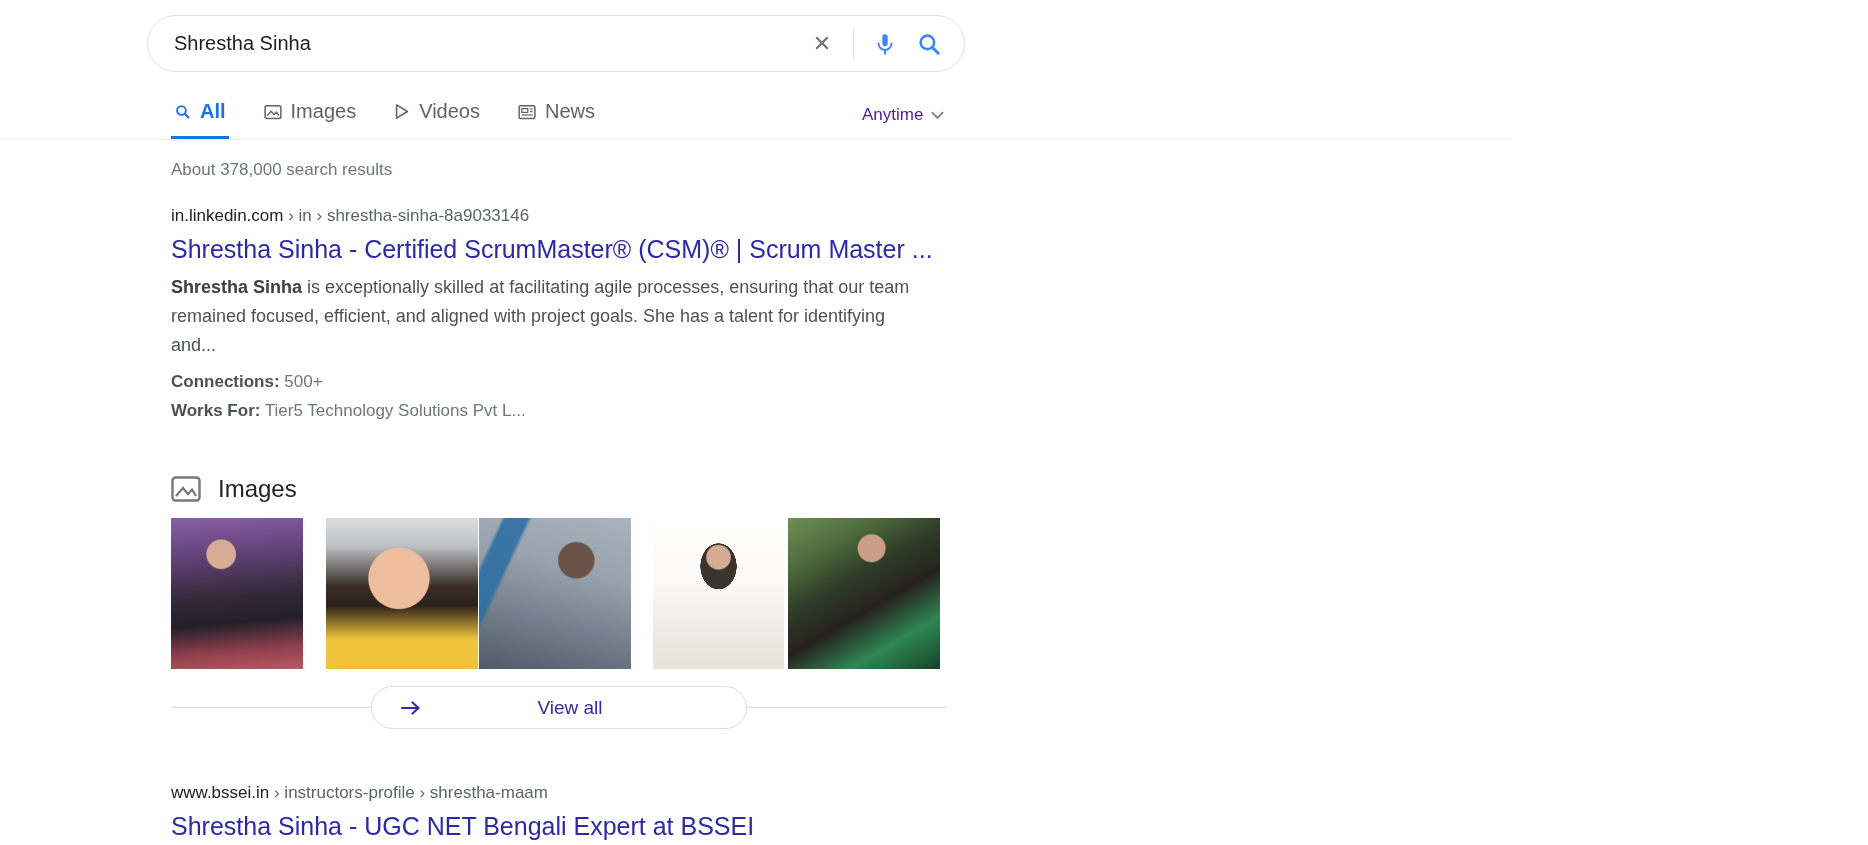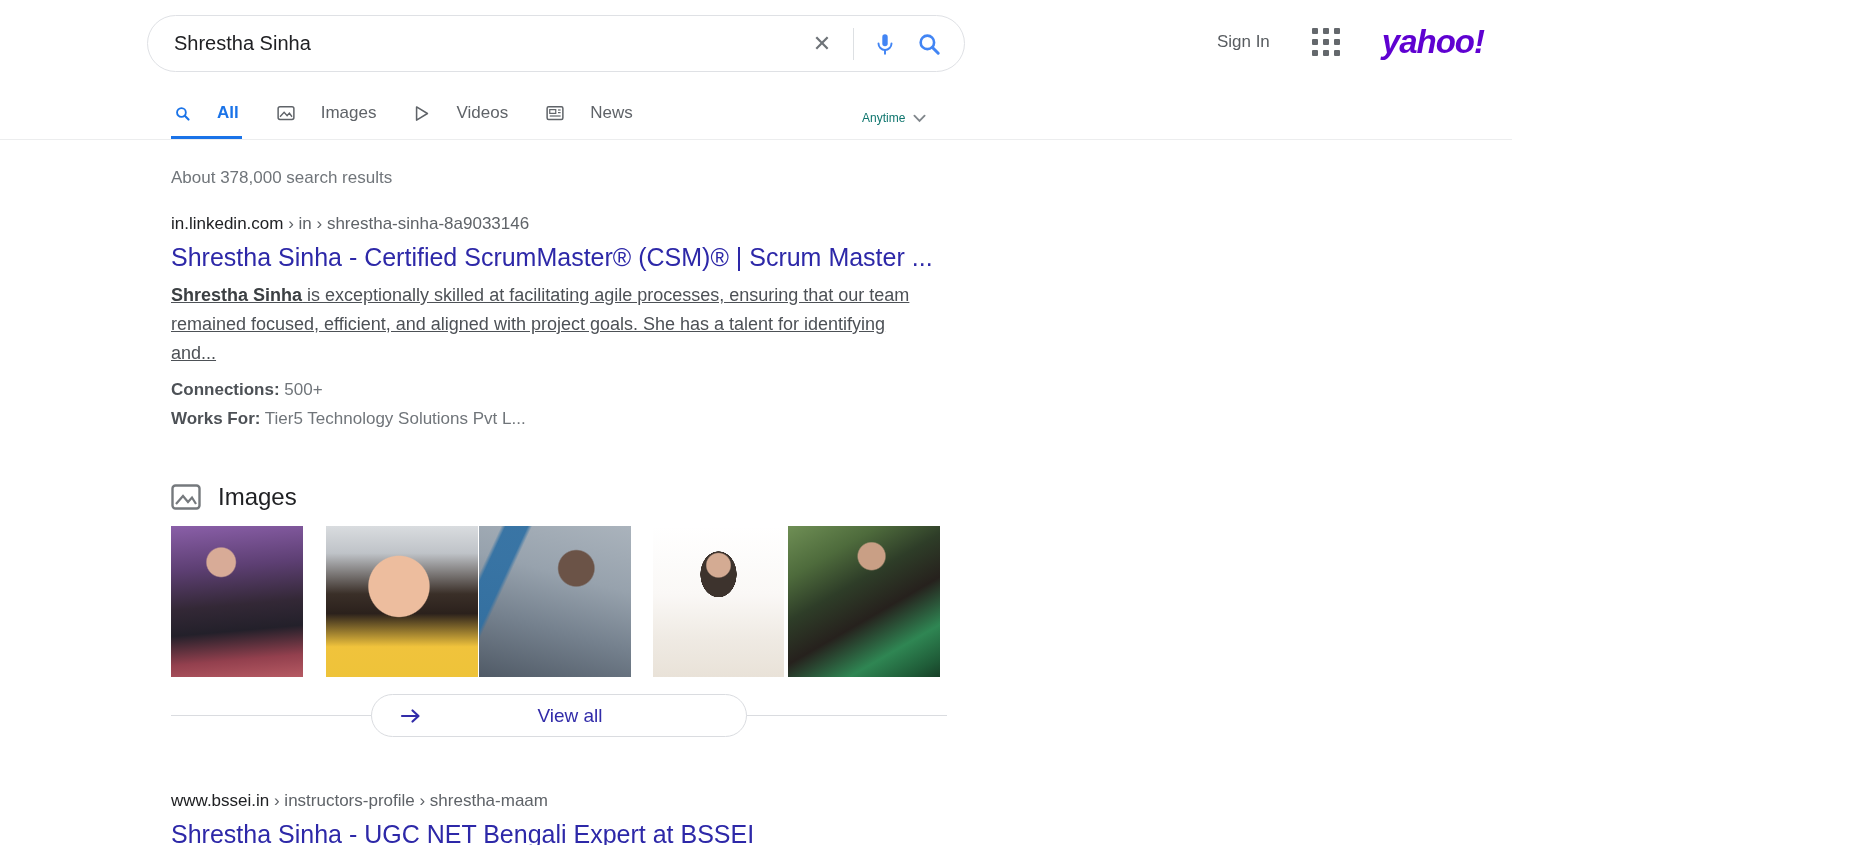--- a/index.html
+++ b/index.html
@@ -24,37 +24,37 @@
 
   .top-right { position:absolute; right:28px; top:22px; height:40px;
                display:flex; align-items:center; gap:42px; }
   .sign-in { font-size:17px; color:#585c60; cursor:pointer; }
   .grid-icon { display:grid; grid-template-columns:repeat(3,6px); grid-gap:5px; cursor:pointer; }
   .grid-icon span { width:6px; height:6px; background:#64686c; border-radius:1px; }
   .yahoo-logo { font-size:33px; font-weight:bold; font-style:italic; color:#5f01d1;
                 letter-spacing:-1px; cursor:pointer; }
 
   .tabs { position:absolute; left:171px; bottom:0; display:flex; gap:32px; }
-  .tab { display:flex; align-items:center; gap:26px; padding:0 3px 13px 3px;
-         border-bottom:3px solid transparent; font-size:17px; color:#5f6368; cursor:pointer; }
+  .tab { display:flex; align-items:center; gap:9px; padding:0 3px 13px 3px;
+         border-bottom:3px solid transparent; font-size:20px; color:#5f6368; cursor:pointer; }
   .tab.active { color:#1a73e8; border-bottom-color:#1a73e8; font-weight:bold; }
   .time-filter { position:absolute; left:862px; bottom:14px; display:flex;
-                 align-items:center; gap:8px; font-size:12px; color:#0f766e; cursor:pointer;margin-top:40px; }
+                 align-items:center; gap:8px; font-size:17px; color:#4c1d95; cursor:pointer;margin-top:40px; }
 
   
   .main { position:relative; padding:0 0 0 171px; width:1160px; }
-  .results-count { margin-top:28px; font-size:17px; color:#70757a; }
+  .results-count { margin-top:20px; font-size:17px; color:#70757a; }
 
   .result { margin-top:0; }
   .result-1 { margin-top:26px; }
   .breadcrumb { font-size:17px; color:#5f6368; }
   .breadcrumb .domain { color:#202124; }
   .result-title { display:inline-block; margin-top:9px; font-size:25px; font-weight:500;
                   color:#2d28a8; text-decoration:none; cursor:pointer; }
-  .snippet { margin-top:9px; font-size:18px; line-height:29px; color:#4d5156; width:760px;text-decoration:underline; }
+  .snippet { margin-top:9px; font-size:18px; line-height:29px; color:#4d5156; width:760px; }
   .snippet b { color:#3c4043; }
   .meta { margin-top:7px; font-size:17px; line-height:29px; color:#70757a; width:760px; }
   .meta-row { display:flex;justify-content:space-between; }
   .meta-item-1 { width:389px; }
   .meta b { color:#4d5156; }
 
   
   .images-section { margin-top:50px; }
   .images-header { display:flex; align-items:center; gap:17px; }
   .images-title { font-size:24px; color:#202124; }
@@ -109,35 +109,20 @@
         </button>
         <button class="icon-btn">
           <svg width="26" height="26" viewBox="0 0 24 24" fill="none">
             <circle cx="10.5" cy="10.5" r="6.2" stroke="#4285f4" stroke-width="2.4"></circle>
             <line x1="15.2" y1="15.2" x2="20.5" y2="20.5" stroke="#4285f4" stroke-width="2.8" stroke-linecap="round"></line>
           </svg>
         </button>
       </div>
     </div>
 
-    <div class="top-right">
-      <span class="sign-in">Sign In</span>
-      <div class="grid-icon">
-        <span></span>
-          <span></span>
-          <span></span>
-        <span></span>
-          <span></span>
-          <span></span>
-        <span></span>
-          <span></span>
-          <span></span>
-      </div>
-      <span class="yahoo-logo">yahoo!</span>
-    </div>
 
     <div class="tabs">
       <div class="tab active">
         <svg width="17" height="17" viewBox="0 0 24 24" fill="none">
           <circle cx="10.5" cy="10.5" r="6.2" stroke="#1a73e8" stroke-width="2.6"></circle>
           <line x1="15.2" y1="15.2" x2="20.5" y2="20.5" stroke="#1a73e8" stroke-width="3" stroke-linecap="round"></line>
         </svg>
         <span>All</span>
       </div>
       <div class="tab">

